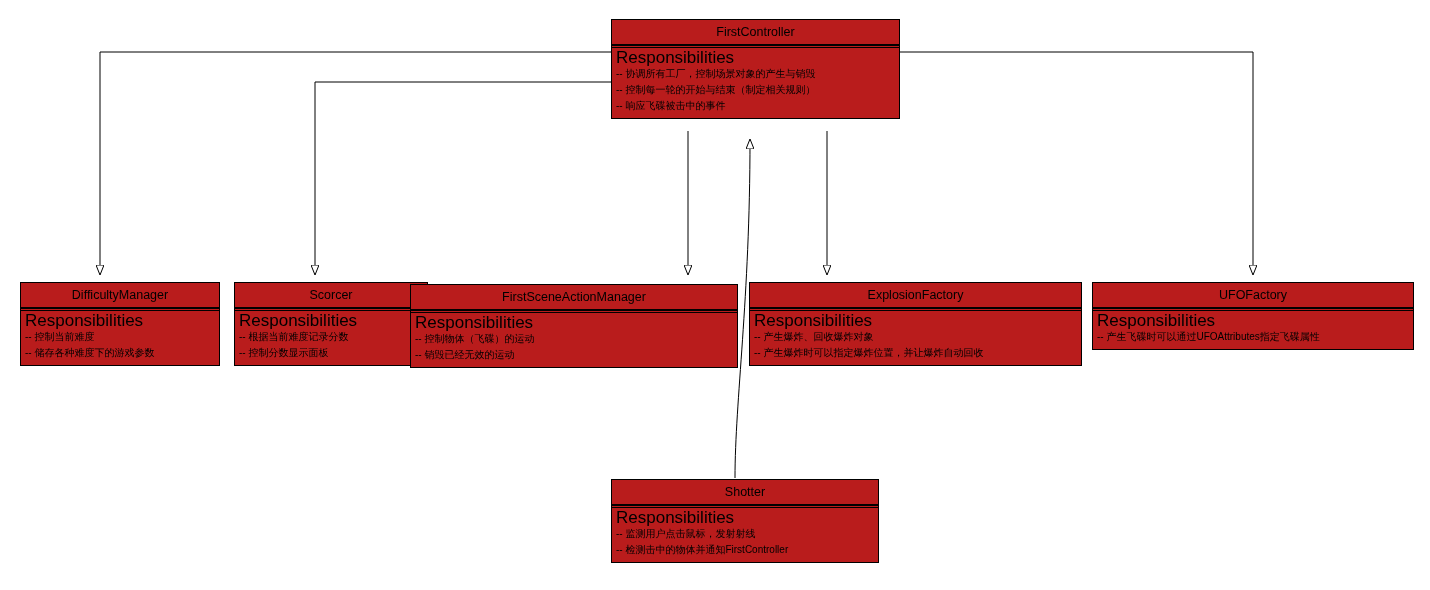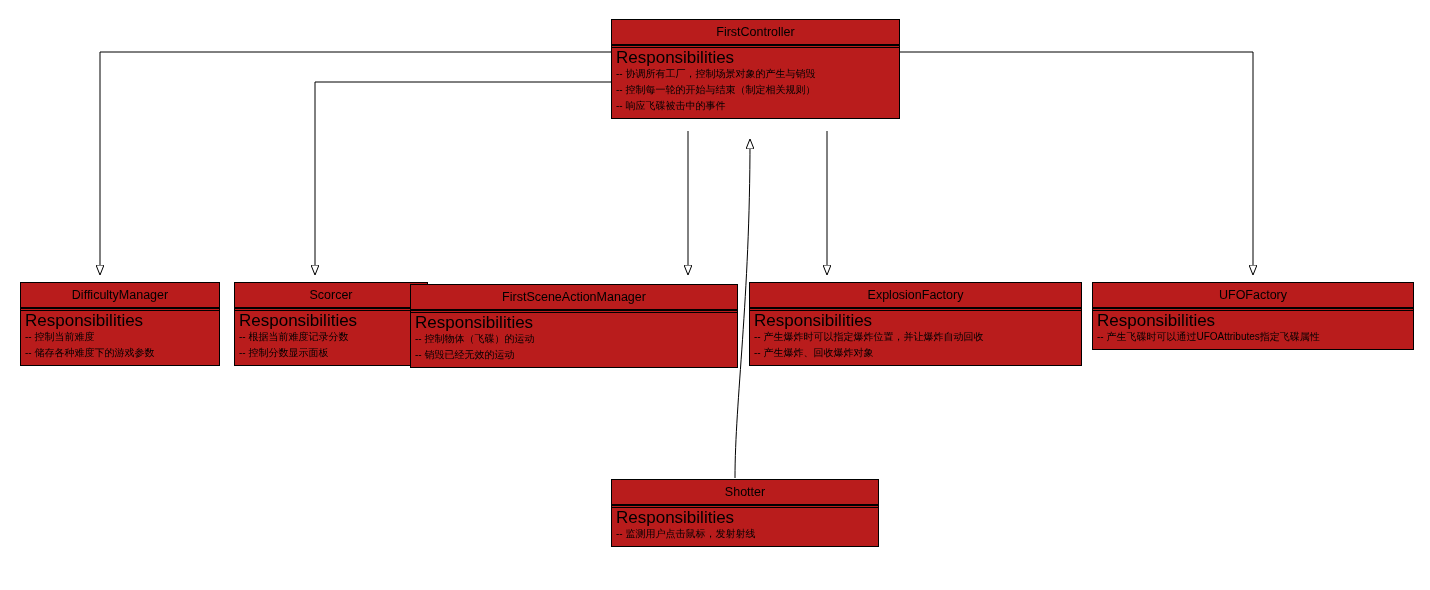--- a/index.html
+++ b/index.html
@@ -132,38 +132,39 @@
       <div class="crc-resp-item">-- 销毁已经无效的运动</div>
     </div>
   </div>
 
   <div class="crc-card" style="left:749px; top:282px; width:333px;">
     <div class="crc-title">ExplosionFactory</div>
     <div class="crc-sep"></div>
     <div class="crc-sep2"></div>
     <div class="crc-body">
       <div class="crc-resp-head">Responsibilities</div>
+      <div class="crc-resp-item">-- 产生爆炸、回收爆炸对象</div>
       <div class="crc-resp-item">-- 产生爆炸时可以指定爆炸位置，并让爆炸自动回收</div>
-      <div class="crc-resp-item">-- 产生爆炸、回收爆炸对象</div>
     </div>
   </div>
 
   <div class="crc-card" style="left:1092px; top:282px; width:322px;">
     <div class="crc-title">UFOFactory</div>
     <div class="crc-sep"></div>
     <div class="crc-sep2"></div>
     <div class="crc-body">
       <div class="crc-resp-head">Responsibilities</div>
       <div class="crc-resp-item">-- 产生飞碟时可以通过UFOAttributes指定飞碟属性</div>
     </div>
   </div>
 
   <div class="crc-card" style="left:611px; top:479px; width:268px;">
     <div class="crc-title">Shotter</div>
     <div class="crc-sep"></div>
     <div class="crc-sep2"></div>
     <div class="crc-body">
       <div class="crc-resp-head">Responsibilities</div>
       <div class="crc-resp-item">-- 监测用户点击鼠标，发射射线</div>
+      <div class="crc-resp-item">-- 检测击中的物体并通知FirstController</div>
     </div>
   </div>
 
 </div>
 
 </body></html>

